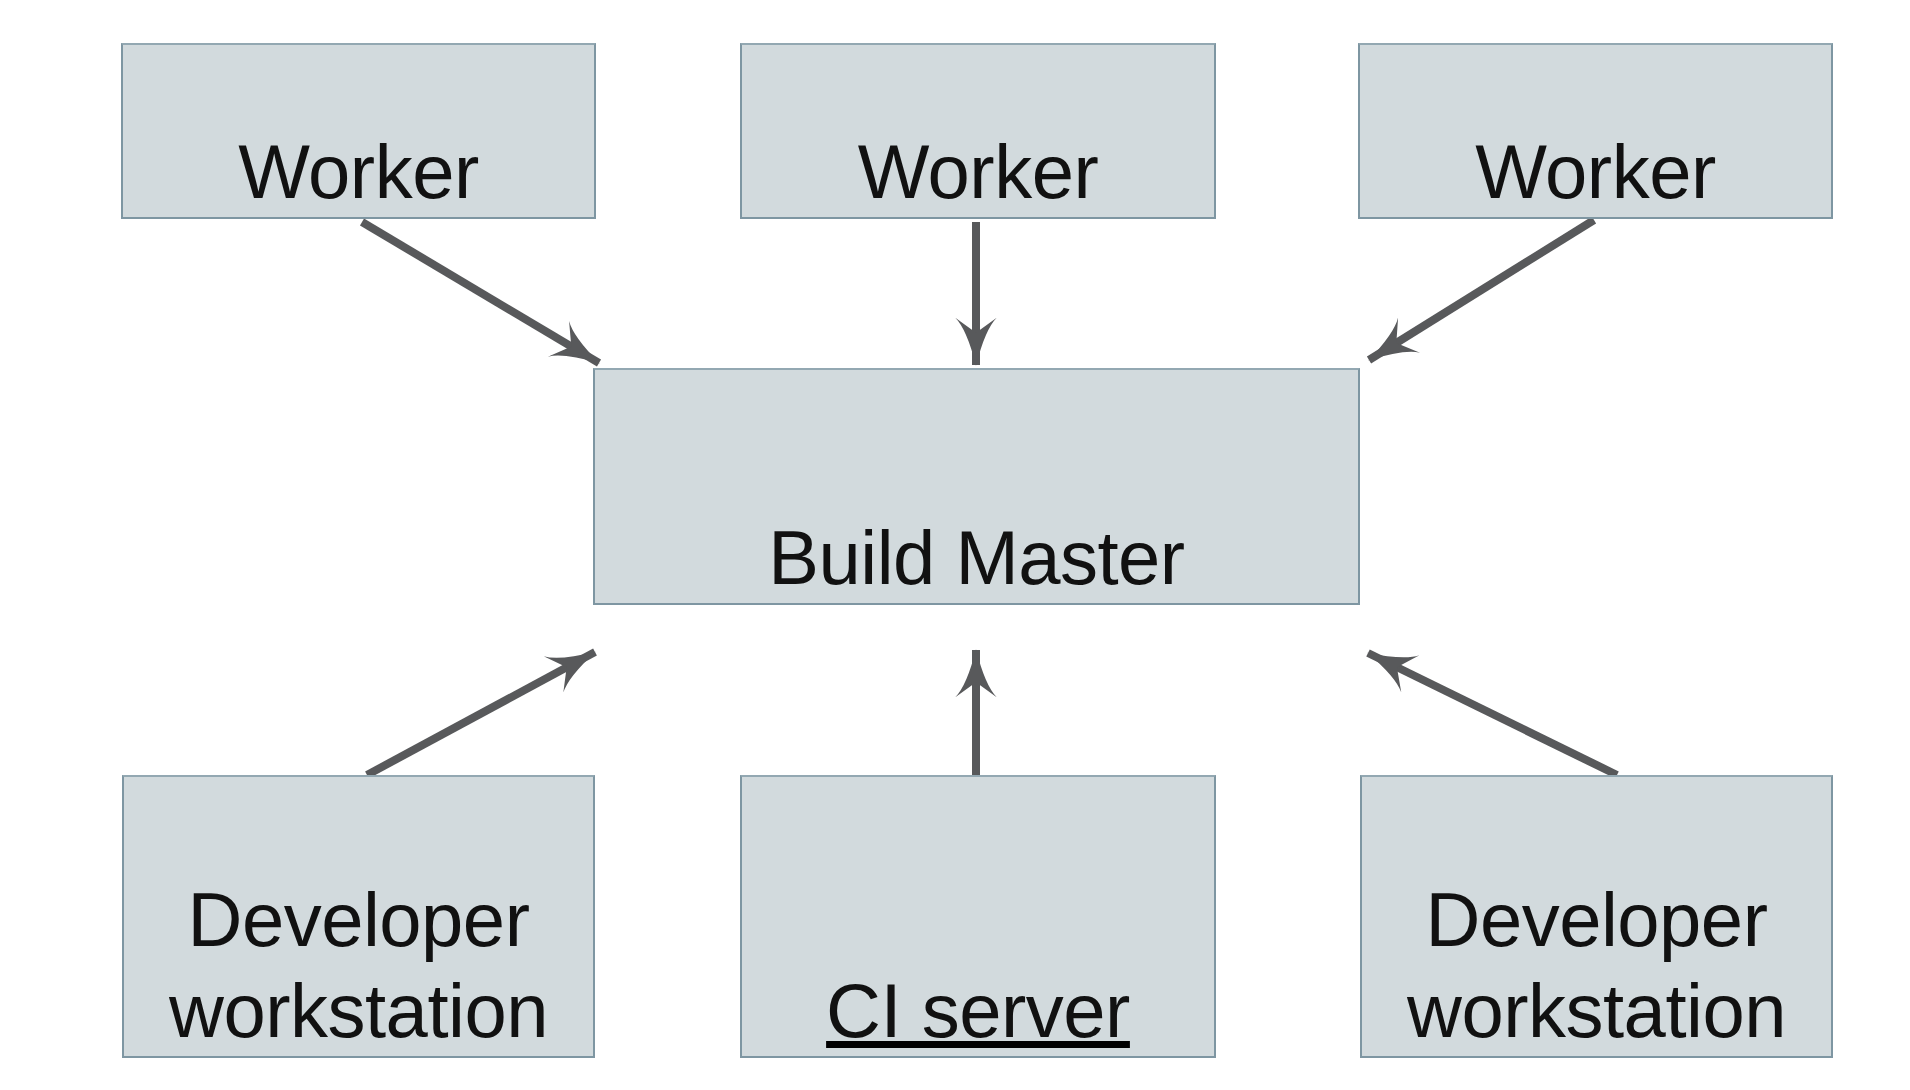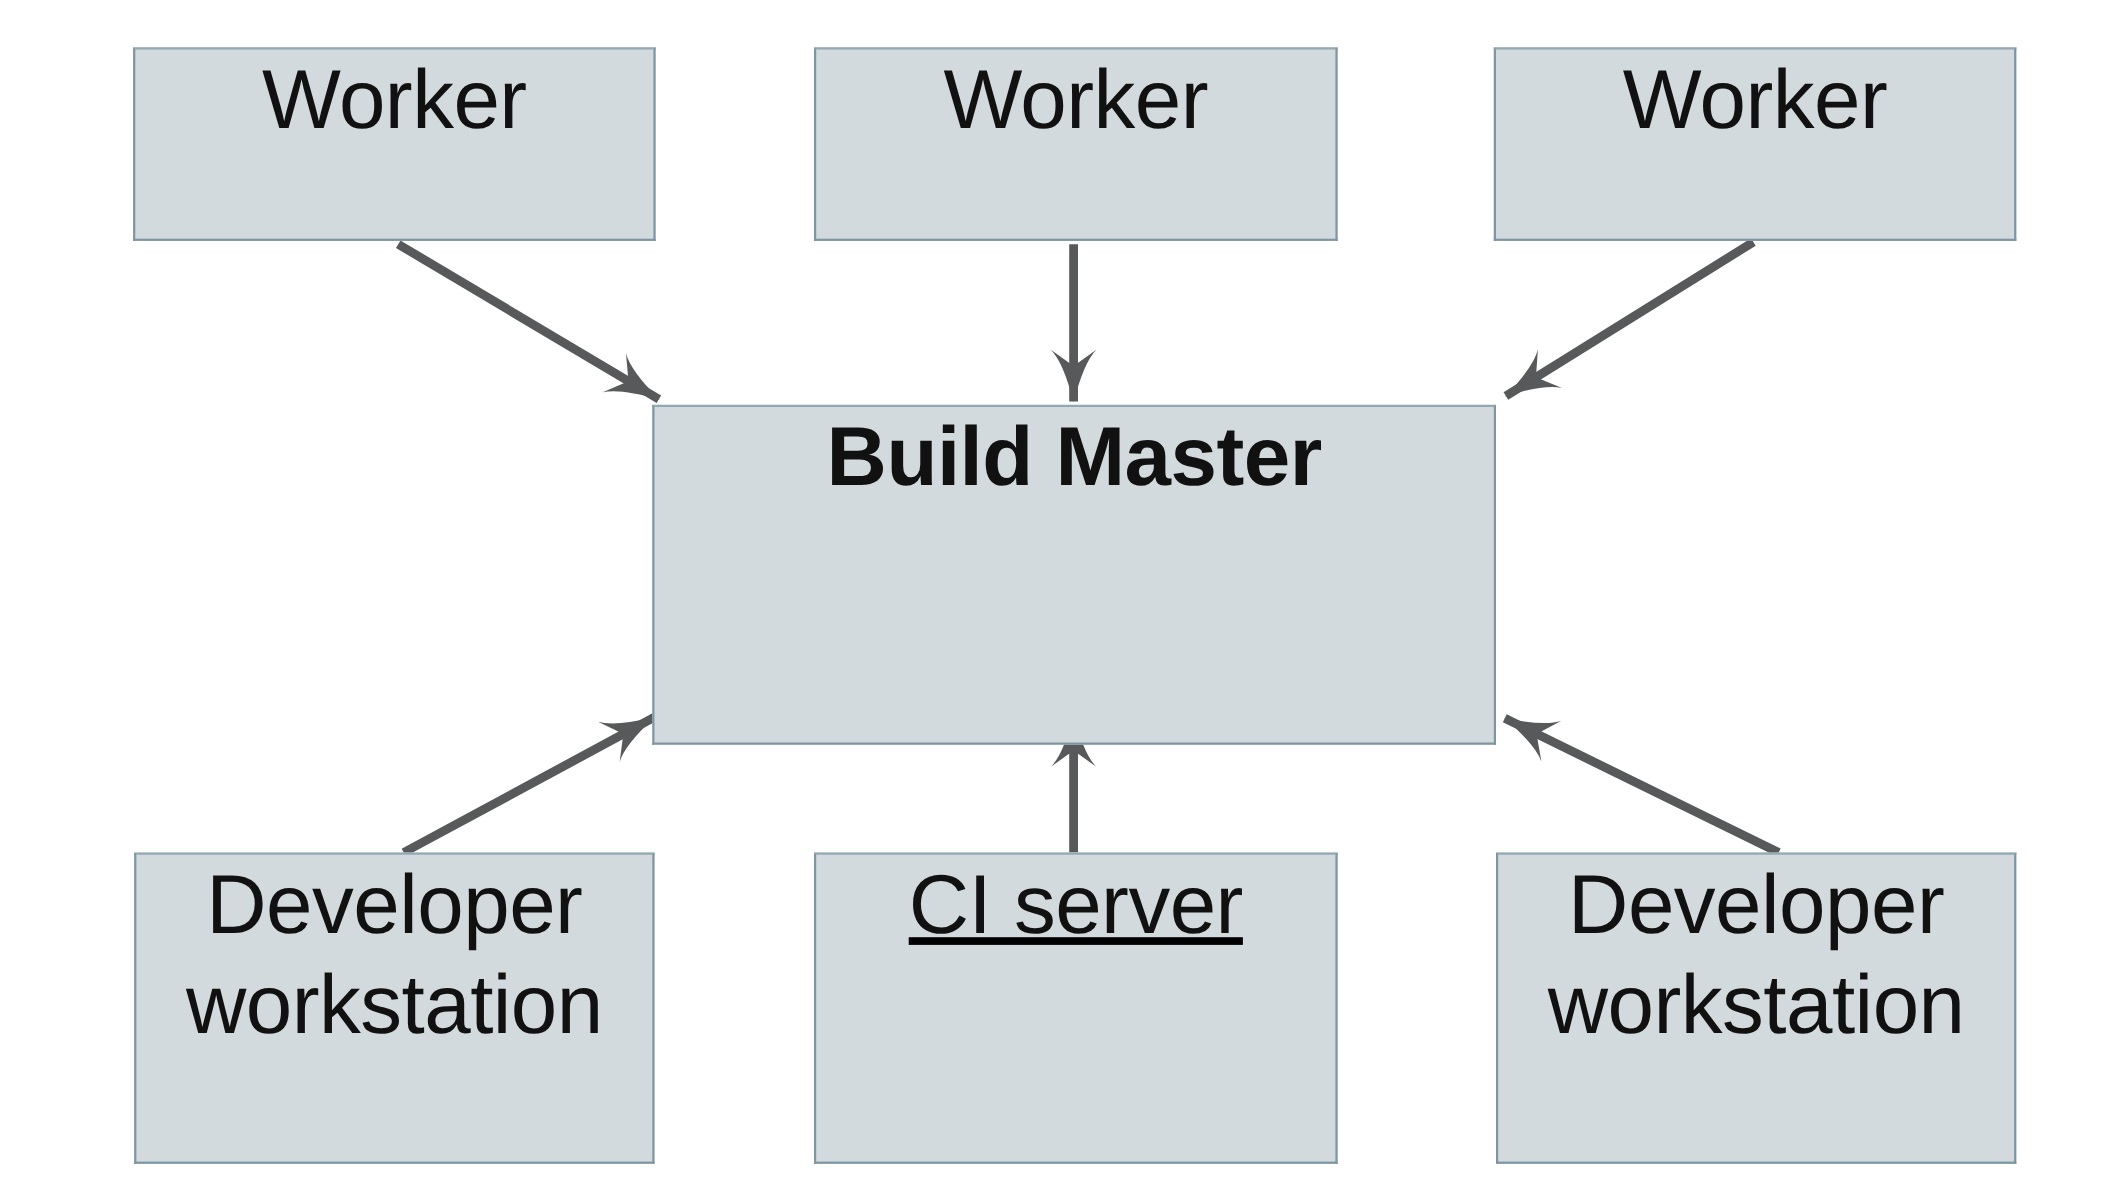--- a/index.html
+++ b/index.html
@@ -30,21 +30,21 @@
   .edges marker path {
     fill: var(--arrow, #58595b);
   }
   .node {
     position: absolute;
     box-sizing: border-box;
     background: var(--box-fill, #d2dadd);
     border: 2px solid var(--box-border, #7e96a2);
     border-top-color: var(--box-border-top, #93a8b2);
     display: flex;
-    align-items: flex-start;
+    align-items: flex-end;
     justify-content: center;
     text-align: center;
   }
   .node .label {
     color: var(--text, #111111);
     font-size: 76px;
     line-height: 91px;
     letter-spacing: -0.5px;
     padding: 0 14px;
   }
@@ -71,21 +71,21 @@
   <div id="node-layer">
       <div class="node" style="left: 121px; top: 43px; width: 475px; height: 176px;">
         <span class="label">Worker</span>
       </div>
       <div class="node" style="left: 740px; top: 43px; width: 476px; height: 176px;">
         <span class="label">Worker</span>
       </div>
       <div class="node" style="left: 1358px; top: 43px; width: 475px; height: 176px;">
         <span class="label">Worker</span>
       </div>
-      <div class="node" style="left: 593px; top: 368px; width: 767px; height: 309px; font-weight: bold;">
+      <div class="node" style="left: 593px; top: 368px; width: 767px; height: 237px;">
         <span class="label">Build Master</span>
       </div>
       <div class="node" style="left: 122px; top: 775px; width: 473px; height: 283px;">
         <span class="label">Developer workstation</span>
       </div>
       <div class="node" style="left: 740px; top: 775px; width: 476px; height: 283px; text-decoration: underline;">
         <span class="label">CI server</span>
       </div>
       <div class="node" style="left: 1360px; top: 775px; width: 473px; height: 283px;">
         <span class="label">Developer workstation</span>

